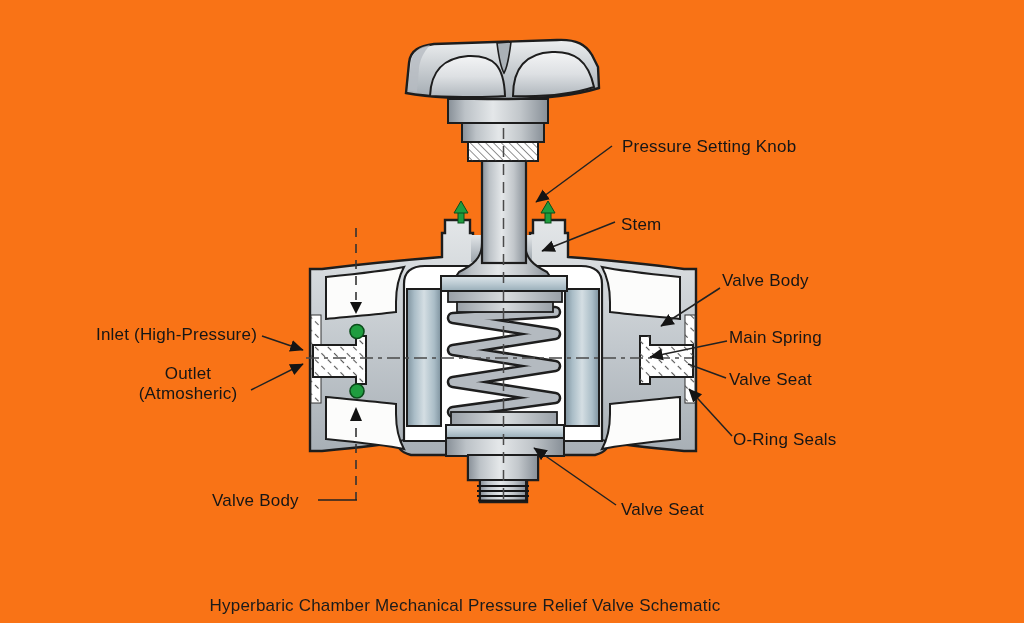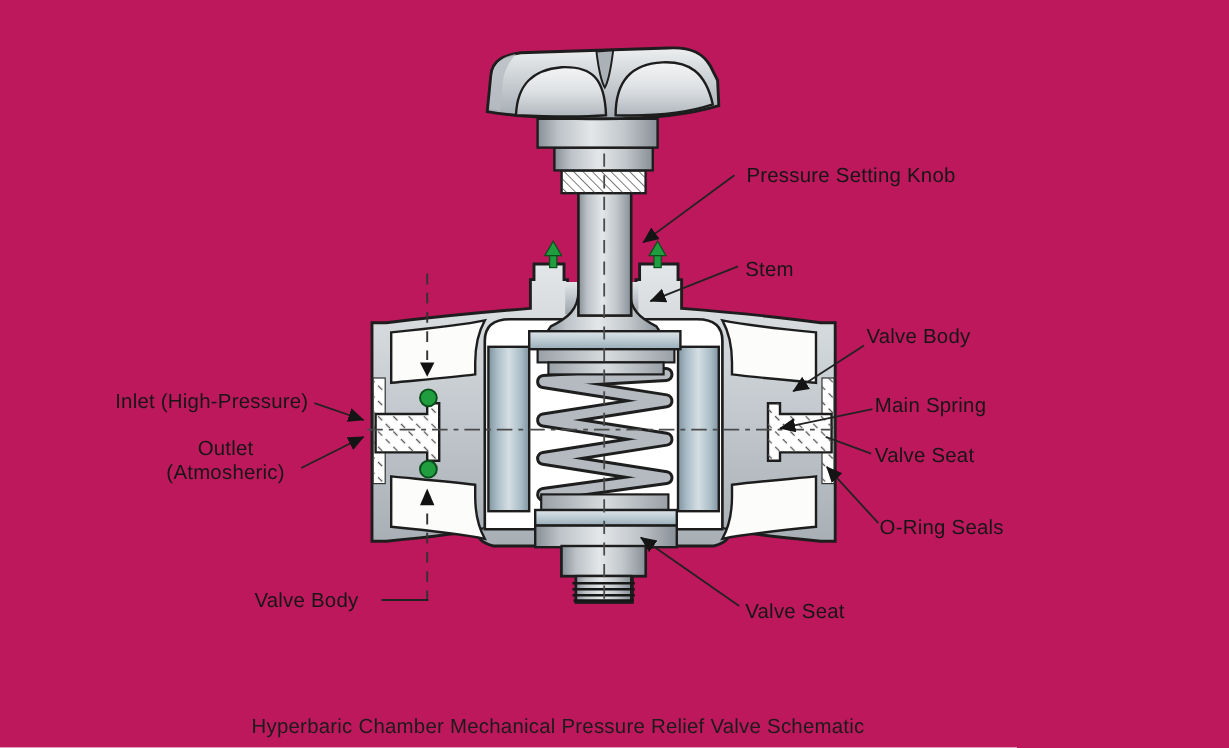--- a/index.html
+++ b/index.html
@@ -1,17 +1,17 @@
 <!DOCTYPE html>
 <html><head>
 <meta charset="utf-8">
 <style>
   html,body{margin:0;padding:0;background:#ffffff;}
   .canvas{
-    position:relative;width:1024px;height:623px;background:#be185d;overflow:hidden;
+    position:relative;width:1024px;height:623px;background:#f97316;overflow:hidden;
     font-family:"Liberation Sans", sans-serif;
   }
   svg{display:block;}
   text{fill:#161616;font-family:"Liberation Sans", sans-serif;font-size:17px;letter-spacing:.2px;}
   .caption{font-size:17px;fill:#1b1b1b;}
   .leader{stroke:#222;stroke-width:1.5;fill:none;}
   .outline{stroke:#1d1d1d;}
 </style>
 </head>
 <body>

